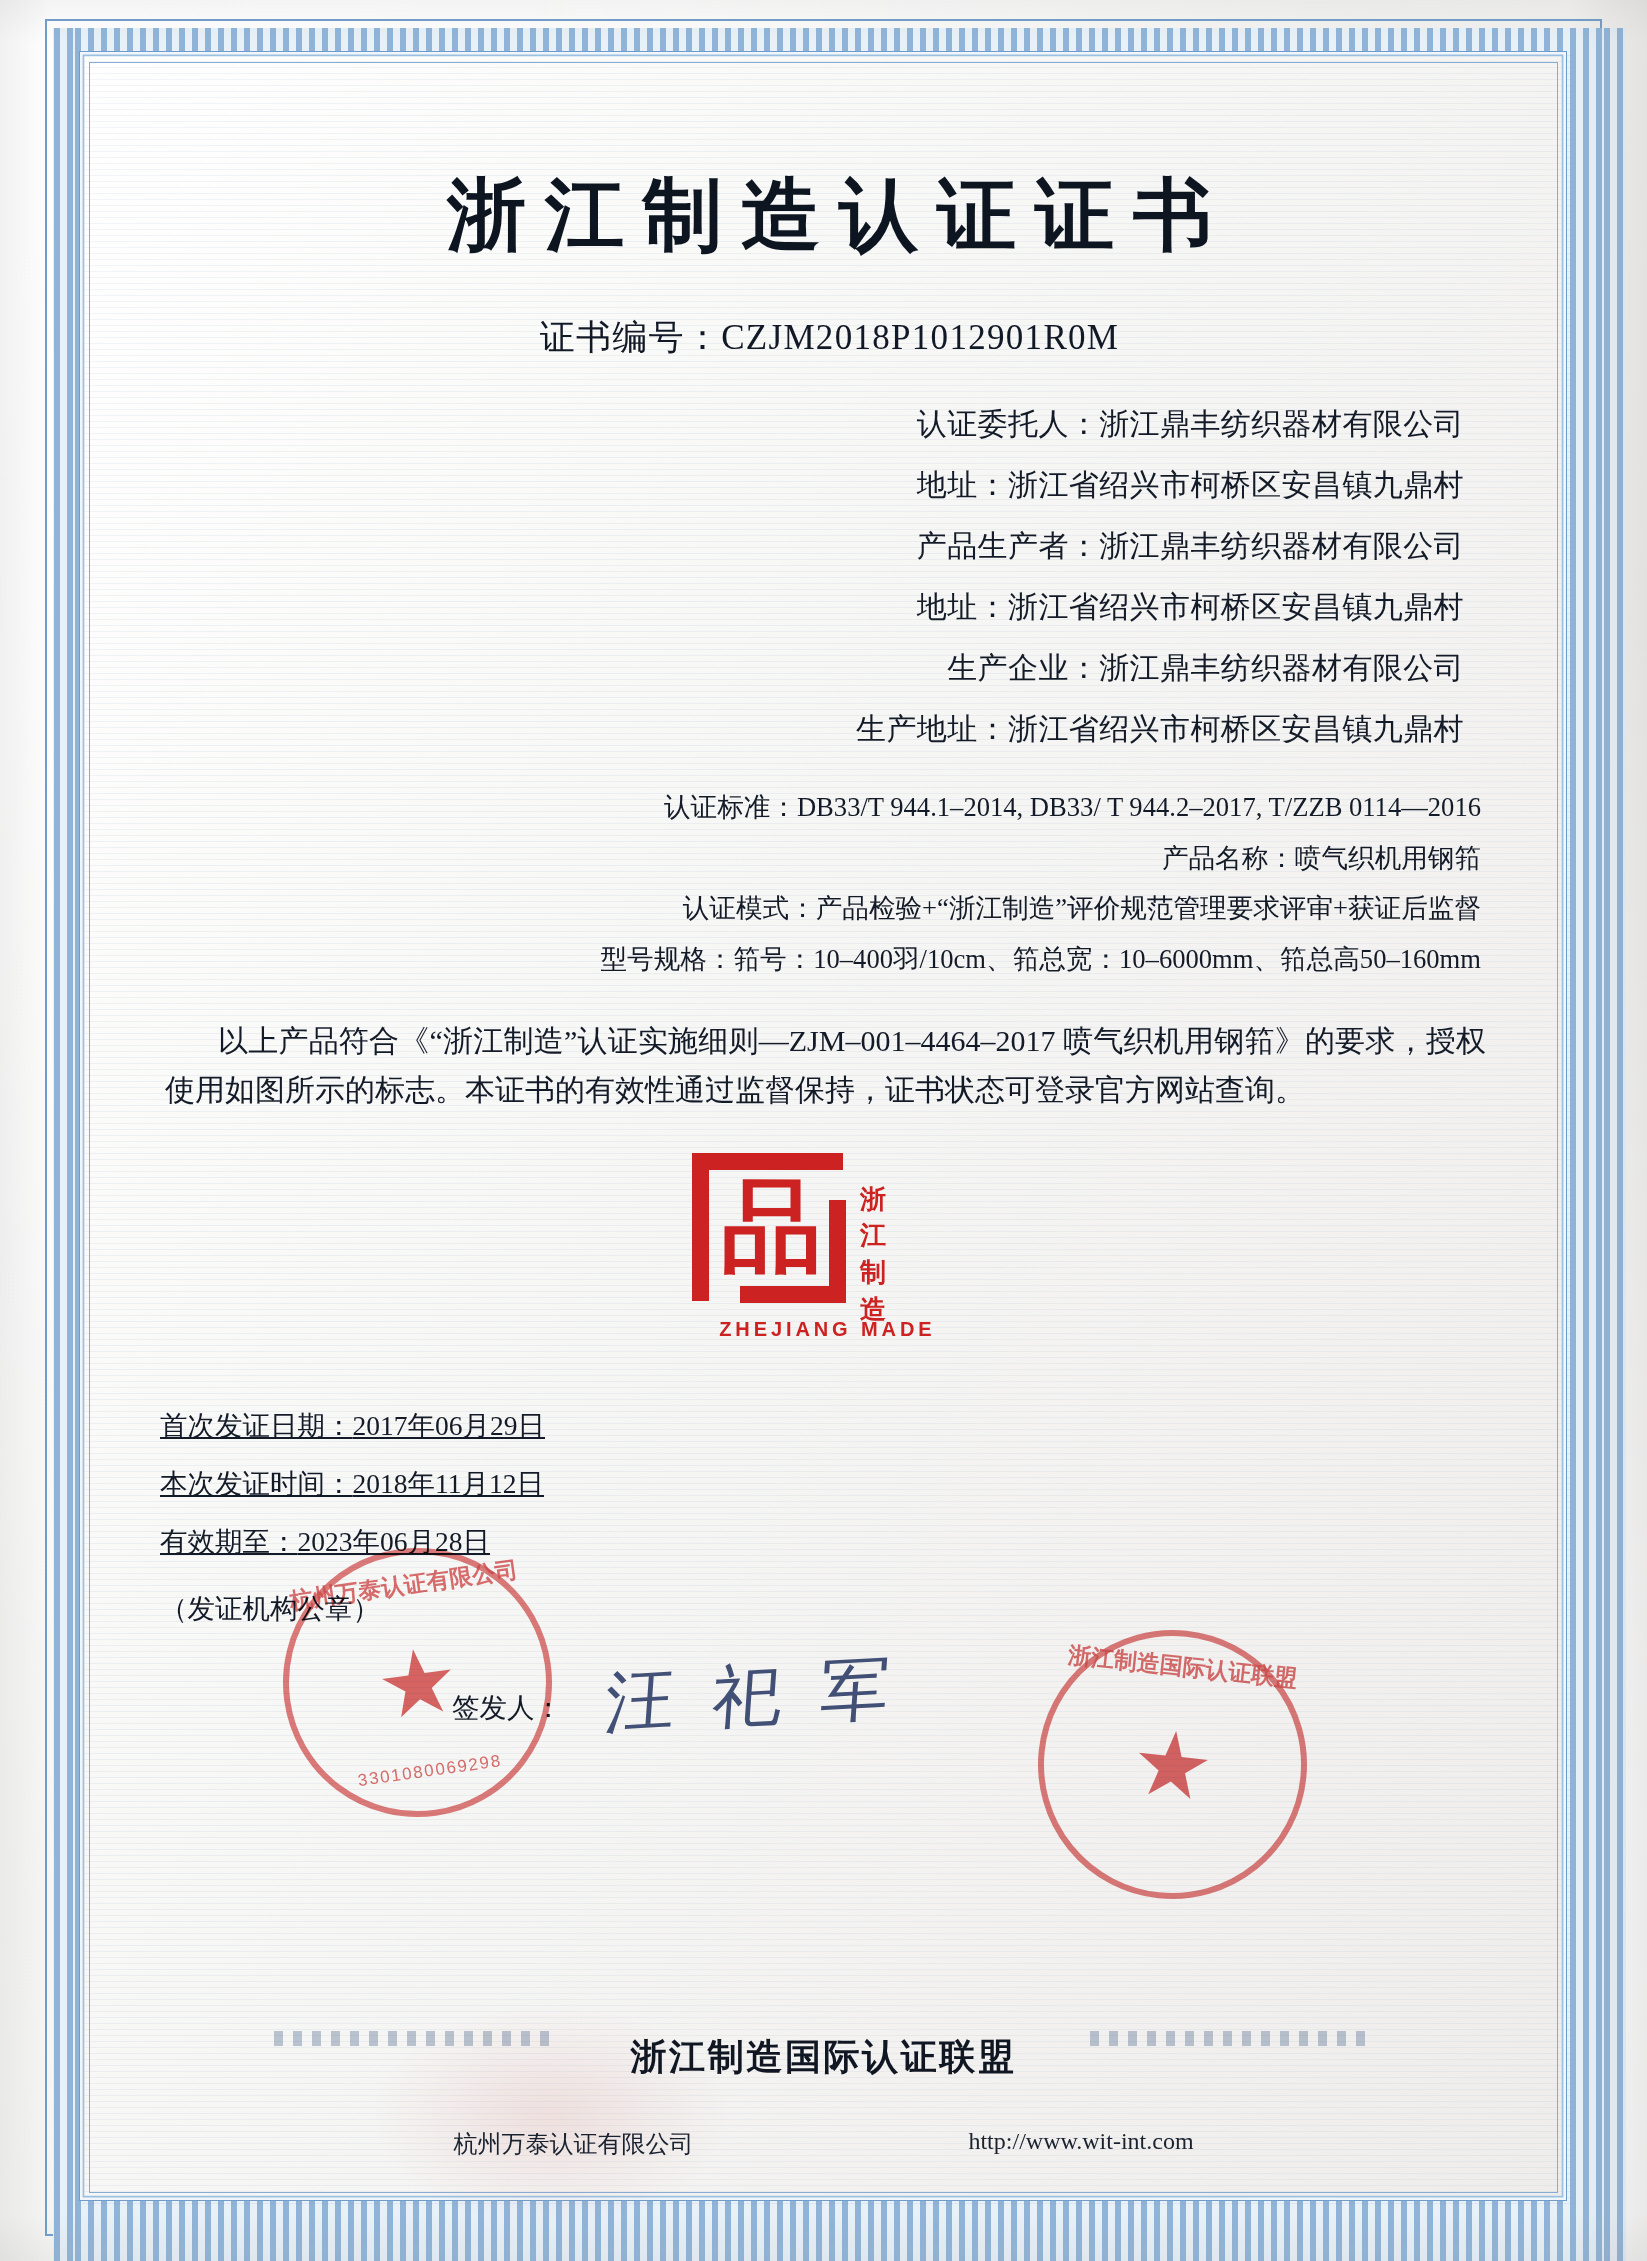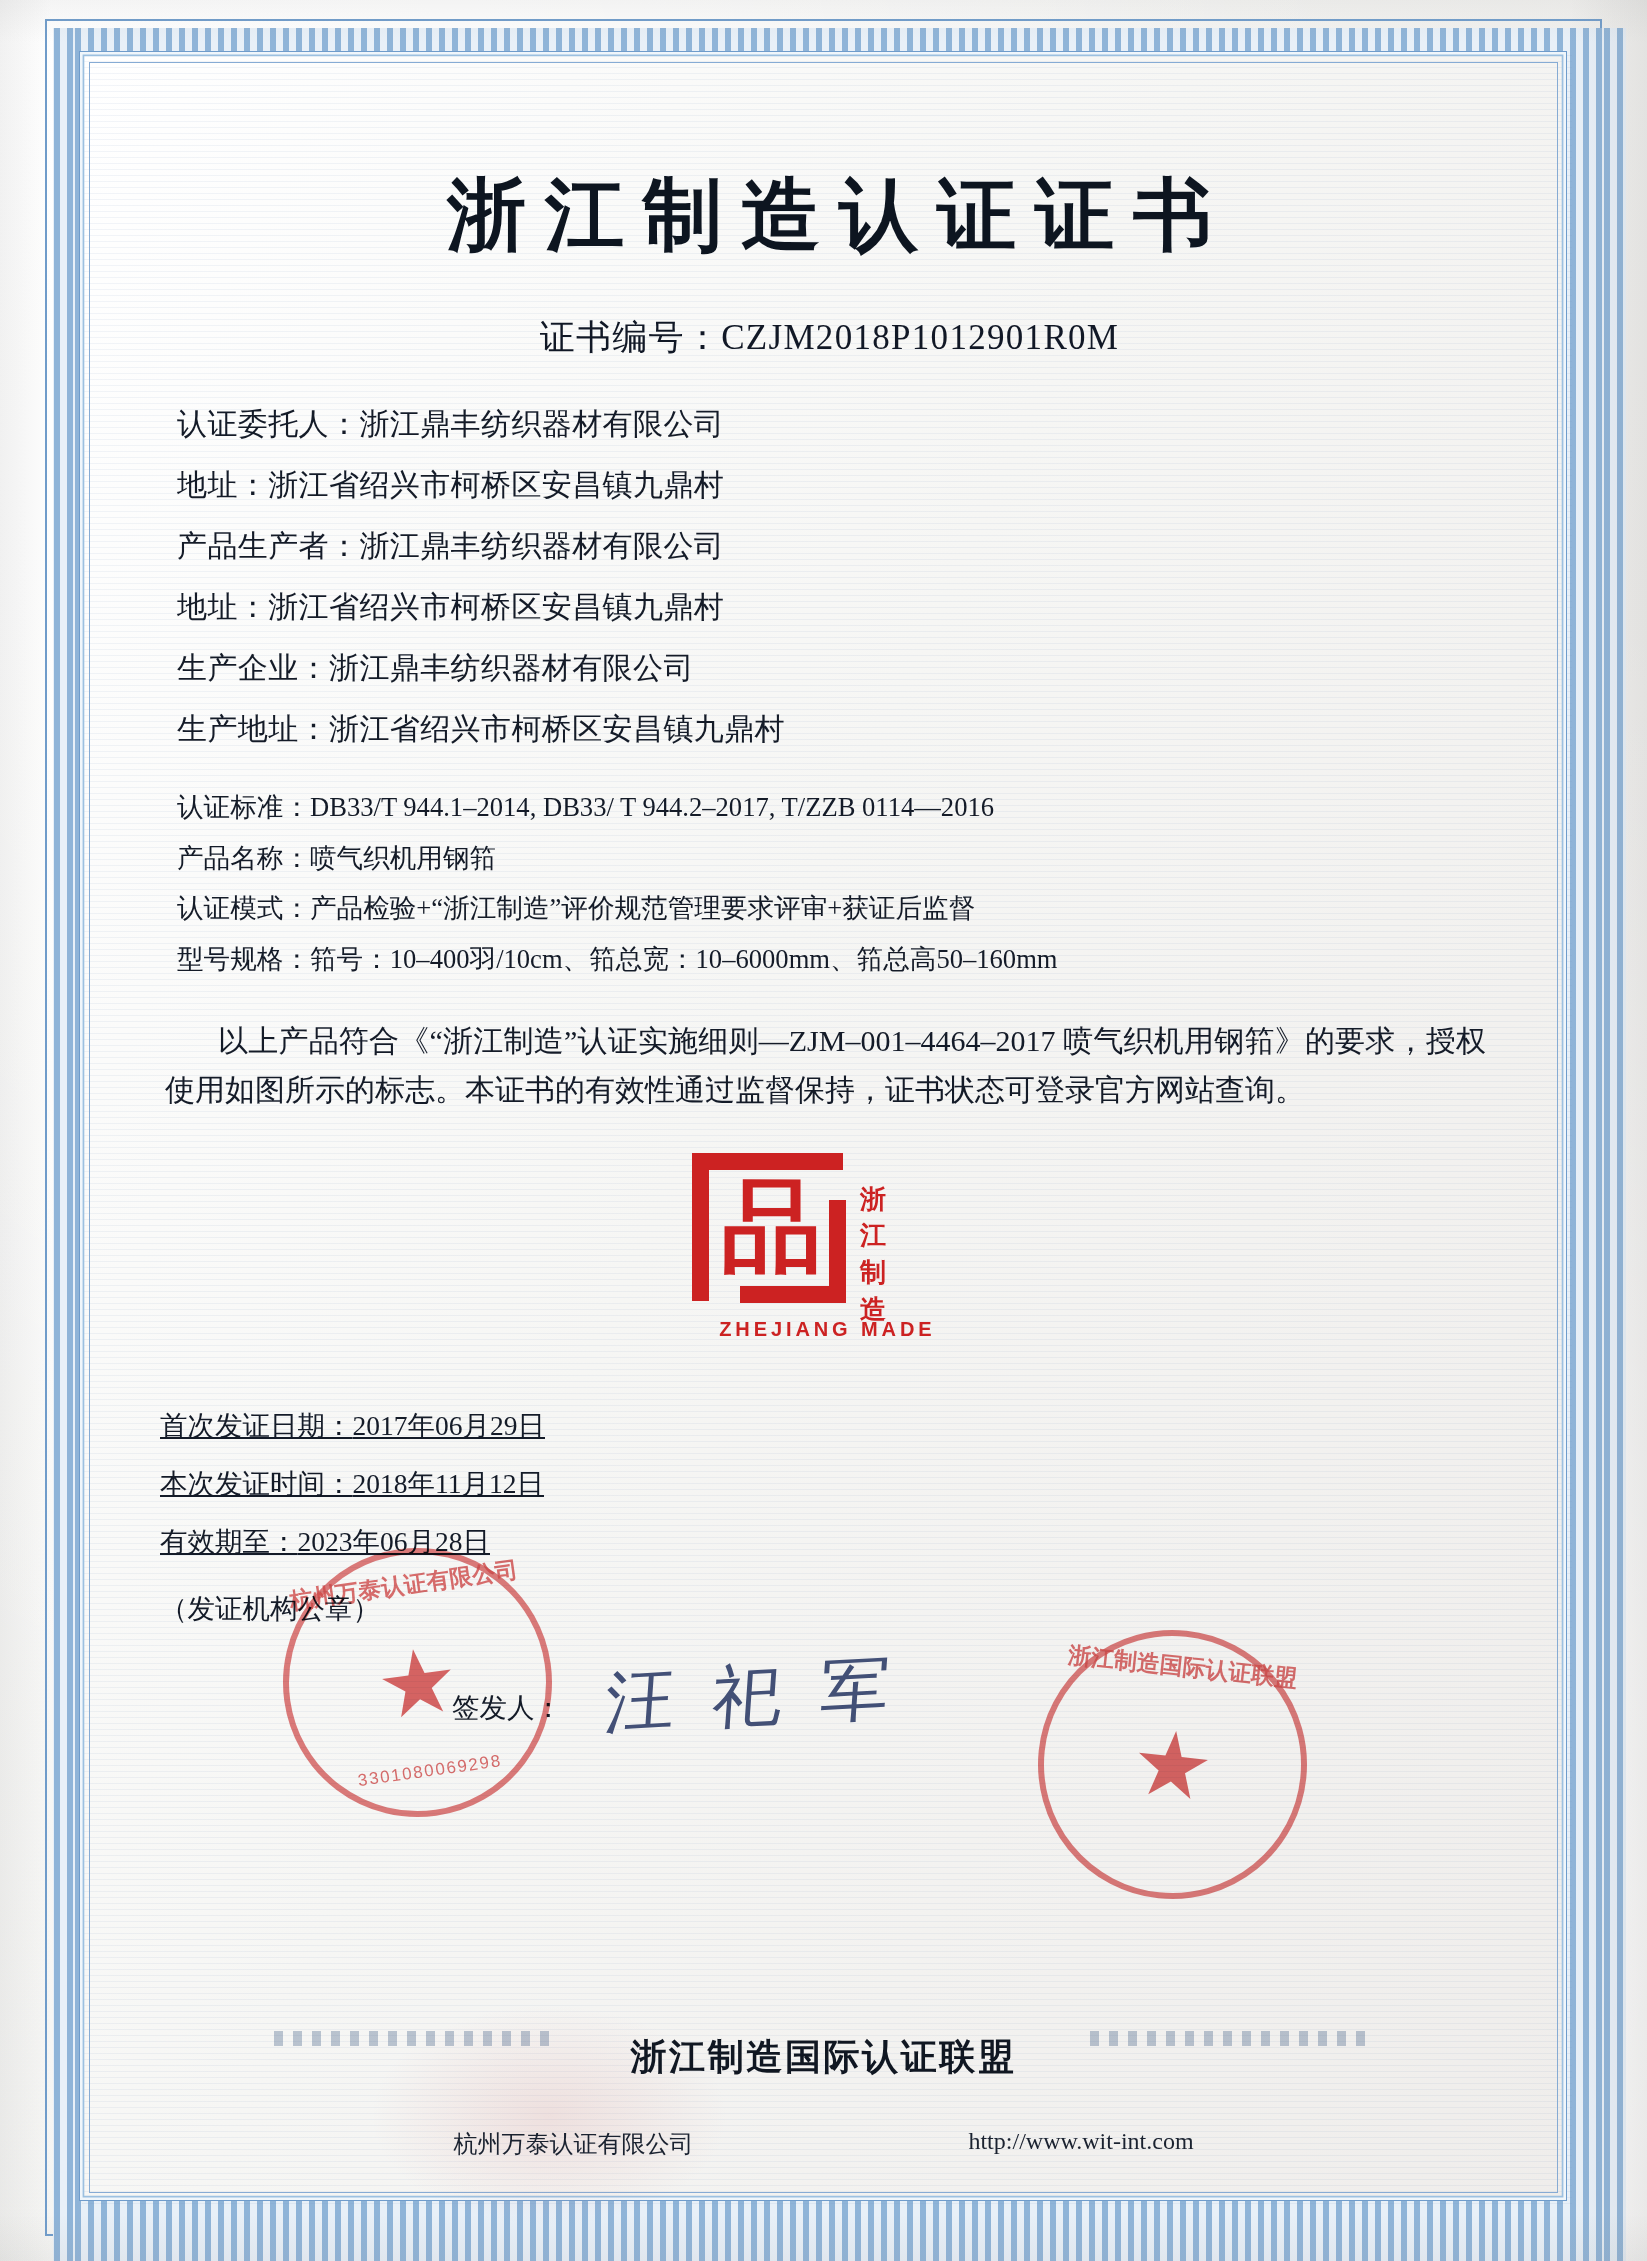--- a/index.html
+++ b/index.html
@@ -110,35 +110,37 @@
     text-align: center;
     margin-top: 45px;
     font-size: 35px;
     letter-spacing: 1.3px;
     color: #111826;
   }
 
   .fields {
     margin: 48px 0 13px 51px;
     width: 1287px;
+    text-align: right;
   }
   .field-line {
     font-size: 30px;
     line-height: 1.0;
     margin-bottom: 31px;
     color: #141b28;
     letter-spacing: 0.4px;
     white-space: nowrap;
   }
   .field-line .label { }
   .field-line .value { }
 
   .spec-block {
     margin: 50px 0 0 51px;
     width: 1304px;
+    text-align: right;
   }
   .spec-line {
     font-size: 26.6px;
     line-height: 1.0;
     margin-bottom: 24px;
     color: #141b28;
     white-space: nowrap;
   }
 
   .statement {

